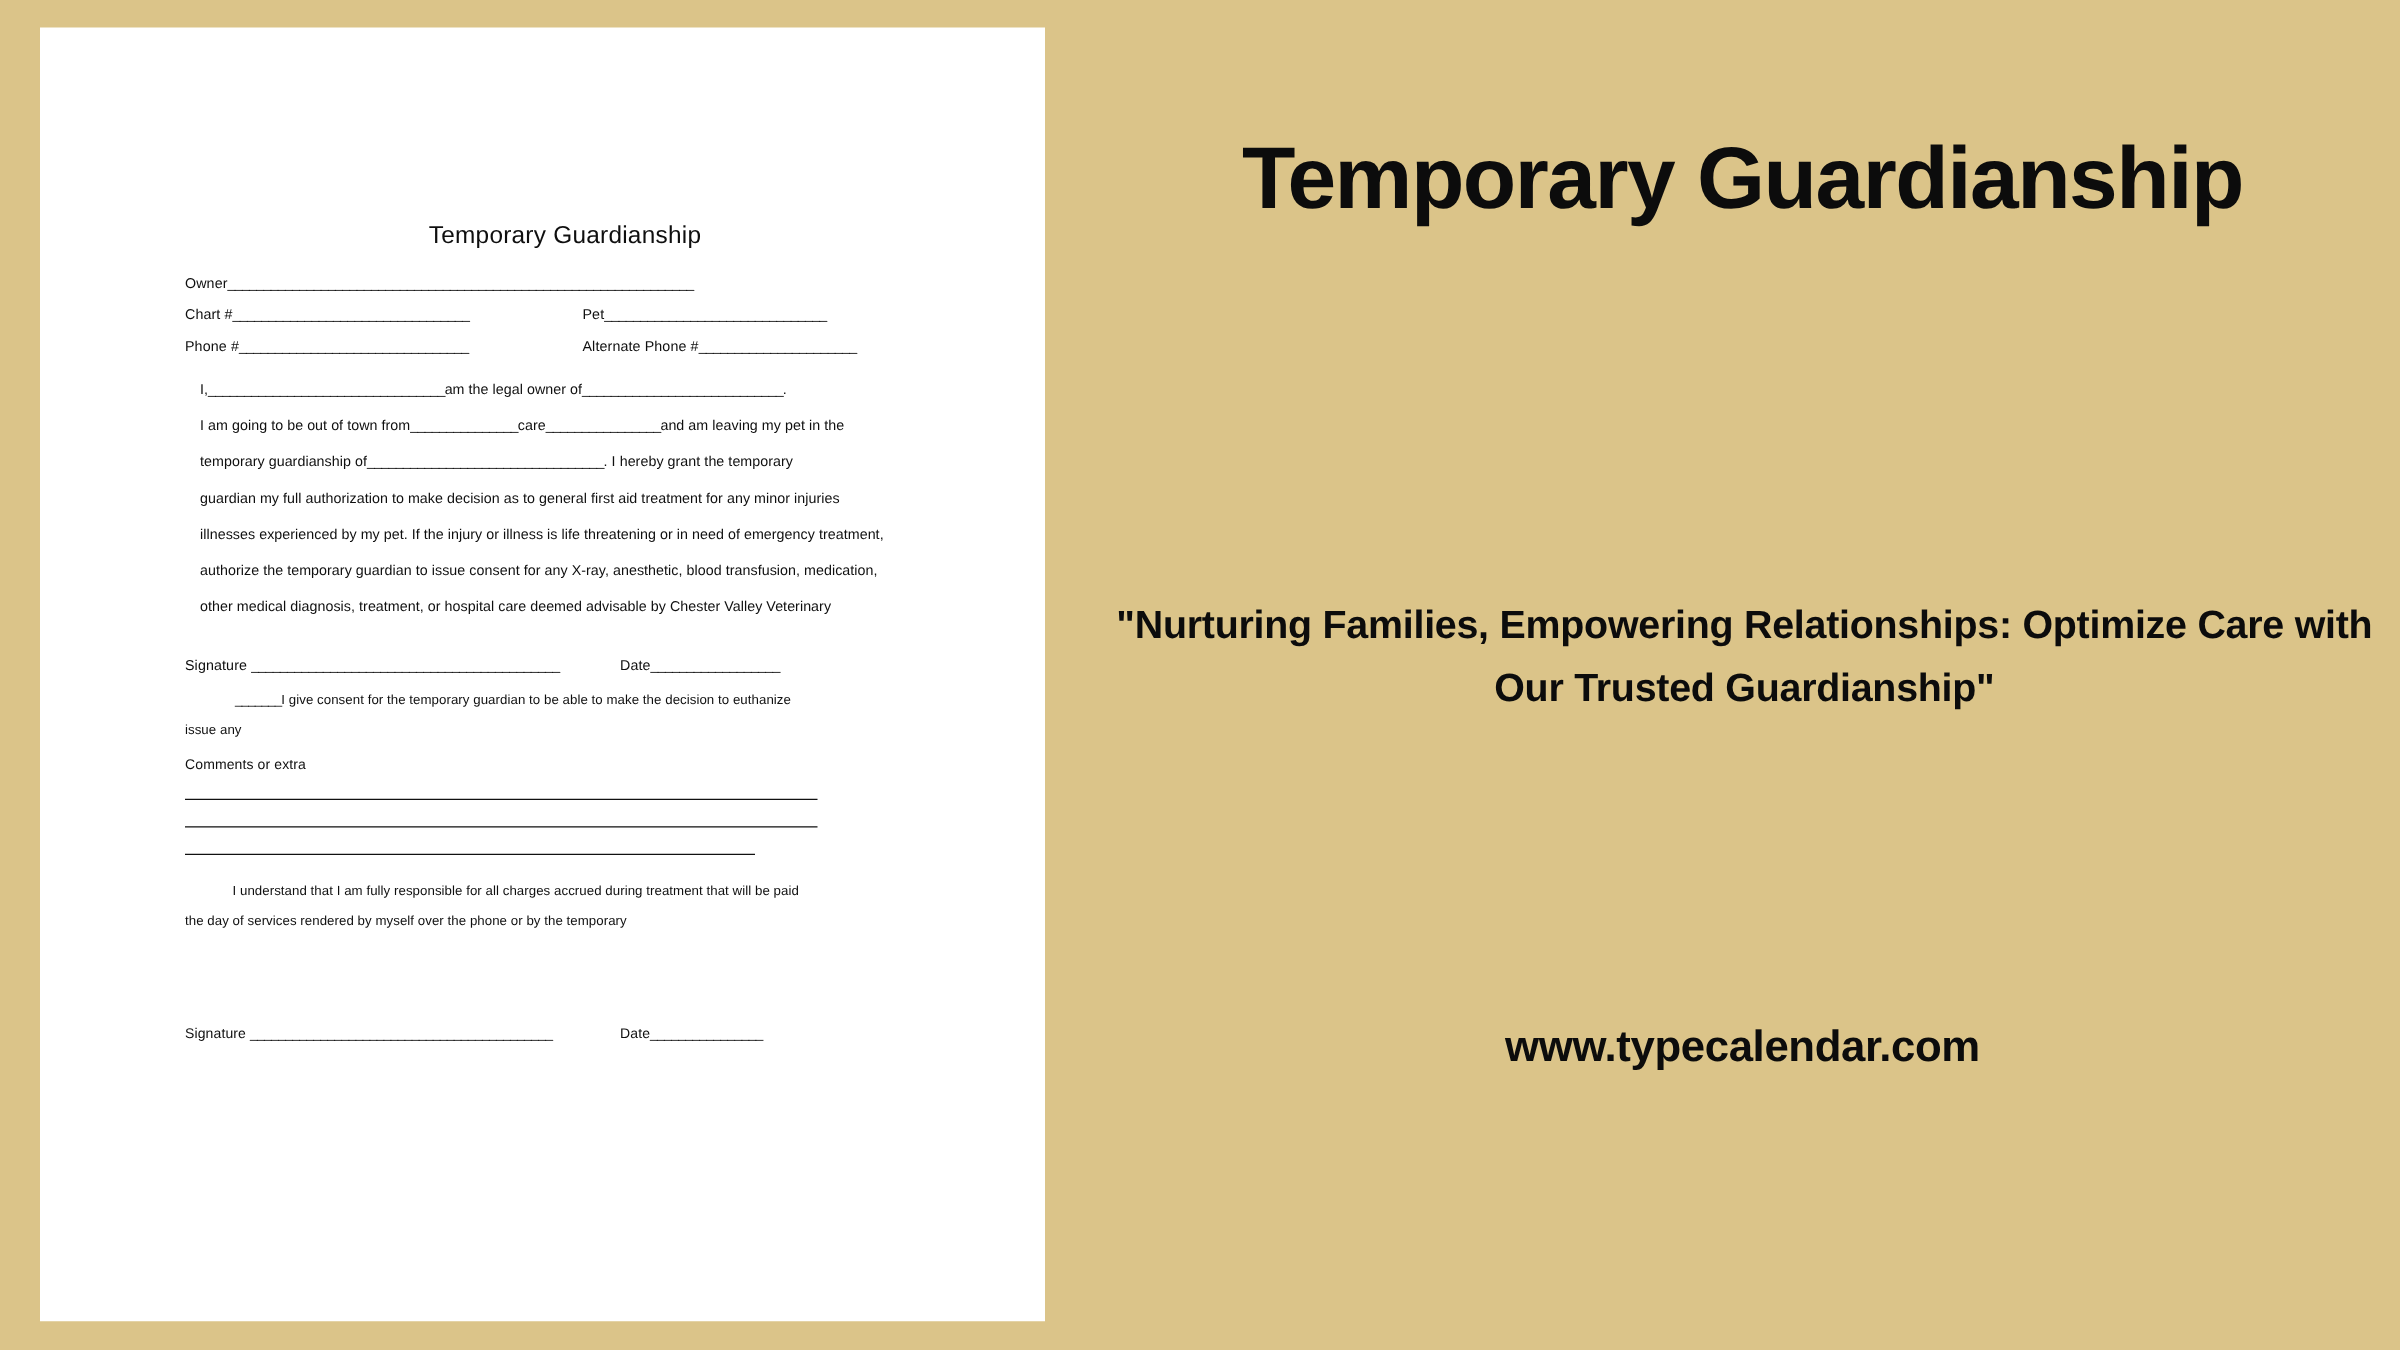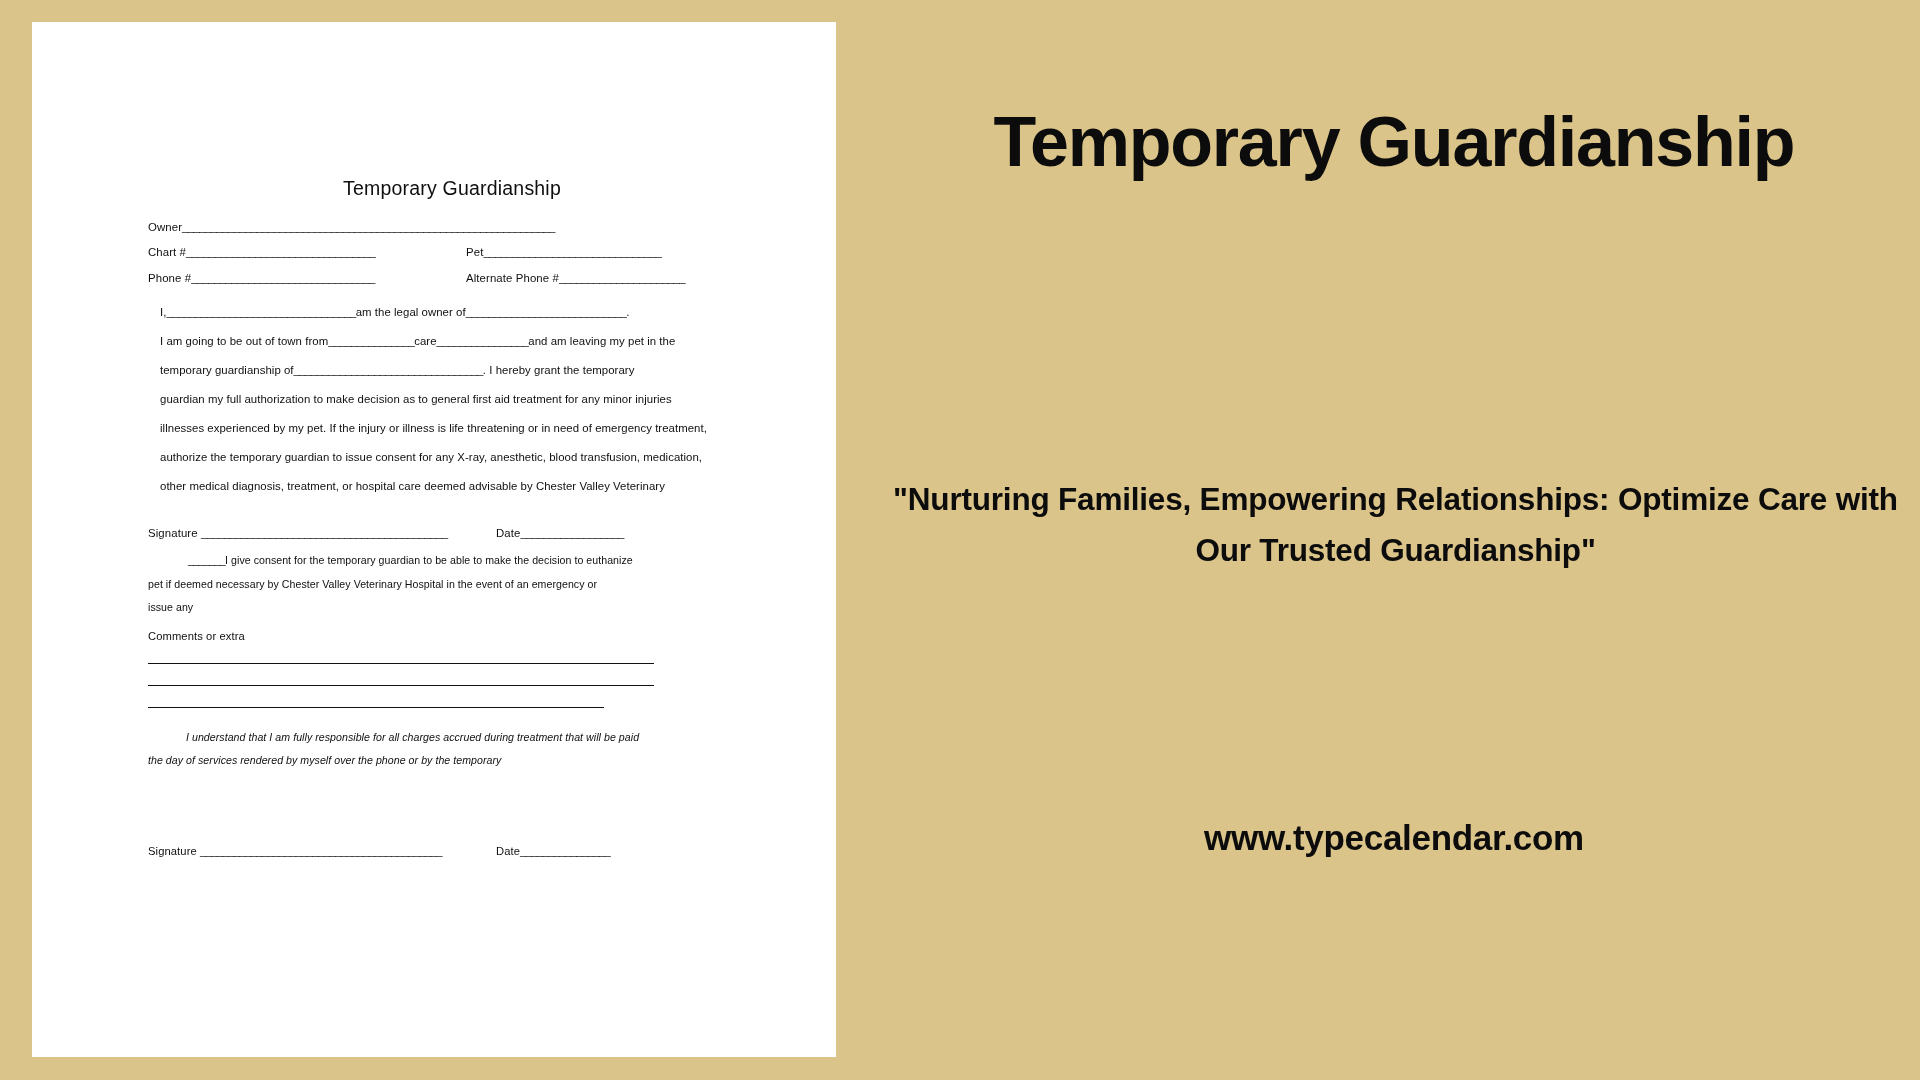--- a/index.html
+++ b/index.html
@@ -102,21 +102,20 @@
   }
   .blank-line.w1 { width: 506px; }
   .blank-line.w2 { width: 506px; }
   .blank-line.w3 { width: 456px; }
 
   .closing {
     font-size: 10.6px;
     line-height: 23.5px;
     letter-spacing: 0.05px;
     margin-top: 18px;
-    font-style: italic;
   }
   .closing .indent { display: inline-block; width: 38px; }
 
   .sig-row2 {
     display: flex;
     font-size: 11.2px;
     margin-top: 72px;
     letter-spacing: 0.1px;
   }
   .sig-row2 .sig-left { width: 348px; }
@@ -220,21 +219,20 @@
         </div>
         <div>
           <span>Date</span><span class="u">__________________</span>
         </div>
       </div>
 
       <div class="consent">
         <div>
           <span class="indent"></span><span class="u">_______</span><span>I give consent for the temporary guardian to be able to make the decision to euthanize</span>
         </div>
-        <div>pet if deemed necessary by Chester Valley Veterinary Hospital in the event of an emergency or</div>
         <div>issue any</div>
       </div>
 
       <div class="comments-label">Comments or extra</div>
 
       <div class="blank-line w1"></div>
       <div class="blank-line w2"></div>
       <div class="blank-line w3"></div>
 
       <div class="closing">

